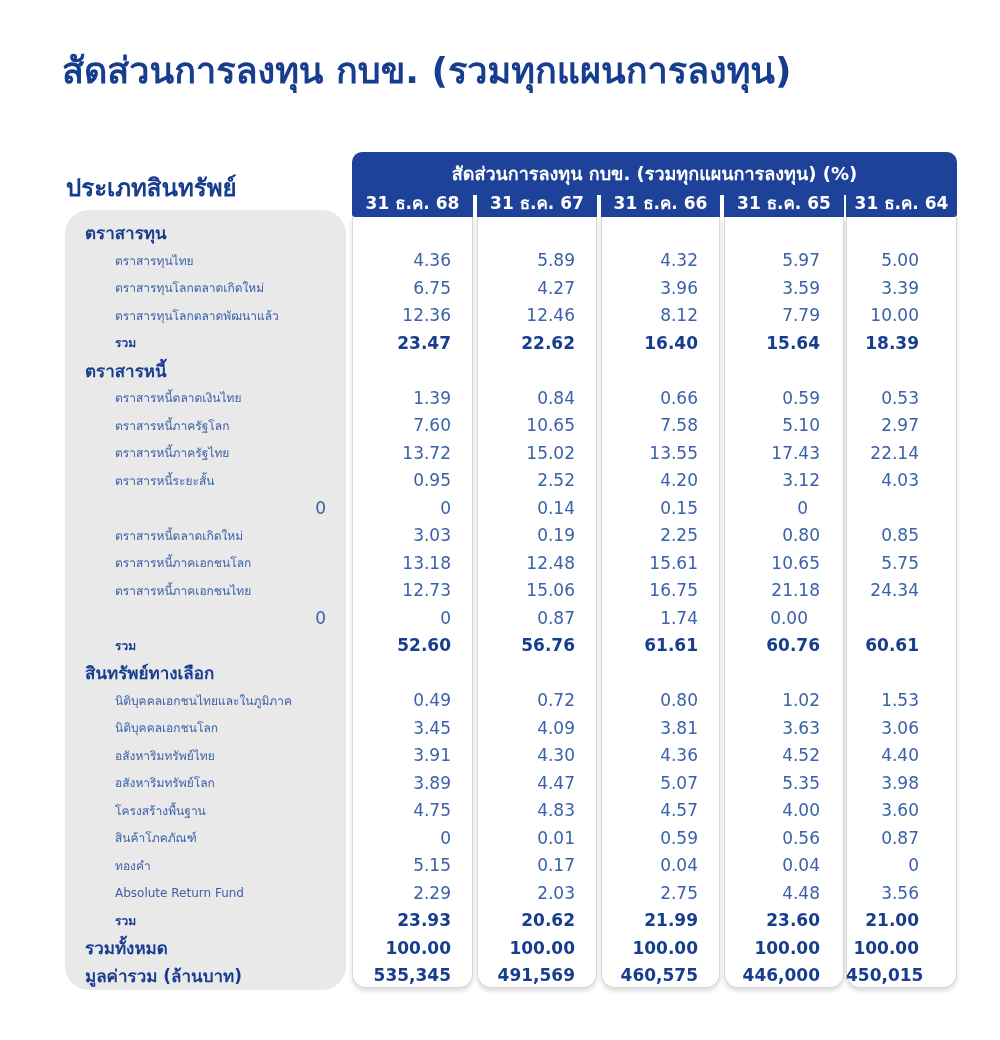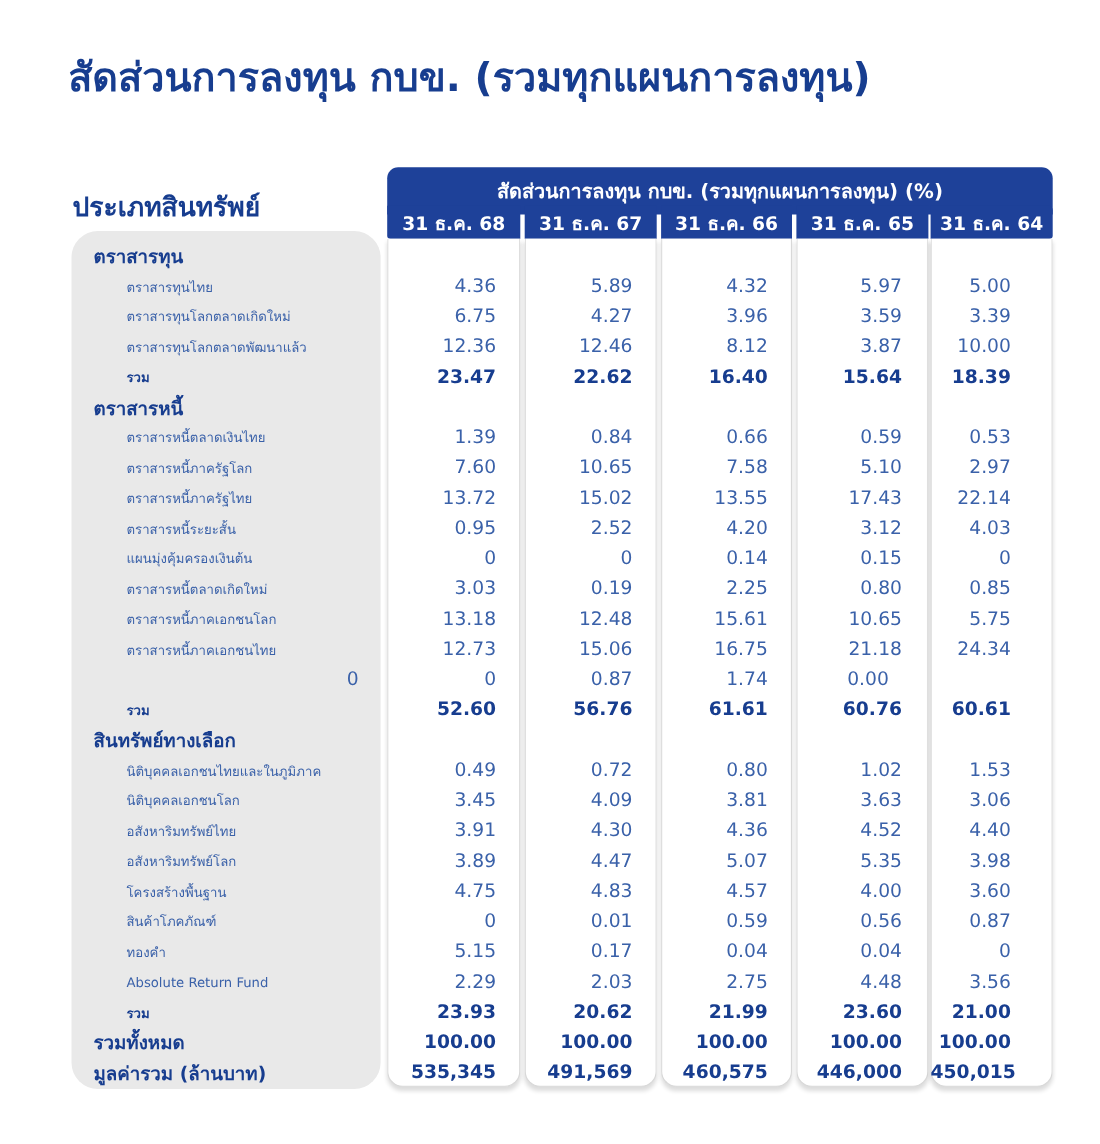--- a/index.html
+++ b/index.html
@@ -138,21 +138,21 @@
         <div class="val c1">4.27</div>
         <div class="val c2">3.96</div>
         <div class="val c3">3.59</div>
         <div class="val c4">3.39</div>
       </div>
       <div class="row item">
         <div class="label">ตราสารทุนโลกตลาดพัฒนาแล้ว</div>
         <div class="val c0">12.36</div>
         <div class="val c1">12.46</div>
         <div class="val c2">8.12</div>
-        <div class="val c3">3.87</div>
+        <div class="val c3">7.79</div>
         <div class="val c4">10.00</div>
       </div>
       <div class="row subtotal">
         <div class="label">รวม</div>
         <div class="val c0">23.47</div>
         <div class="val c1">22.62</div>
         <div class="val c2">16.40</div>
         <div class="val c3">15.64</div>
         <div class="val c4">18.39</div>
       </div>
@@ -190,21 +190,20 @@
       </div>
       <div class="row item">
         <div class="label">ตราสารหนี้ระยะสั้น</div>
         <div class="val c0">0.95</div>
         <div class="val c1">2.52</div>
         <div class="val c2">4.20</div>
         <div class="val c3">3.12</div>
         <div class="val c4">4.03</div>
       </div>
       <div class="row item">
-        <div class="label">แผนมุ่งคุ้มครองเงินต้น</div>
         <div class="val c0">0</div>
         <div class="val c1">0</div>
         <div class="val c2">0.14</div>
         <div class="val c3">0.15</div>
         <div class="val c4">0</div>
       </div>
       <div class="row item">
         <div class="label">ตราสารหนี้ตลาดเกิดใหม่</div>
         <div class="val c0">3.03</div>
         <div class="val c1">0.19</div>

